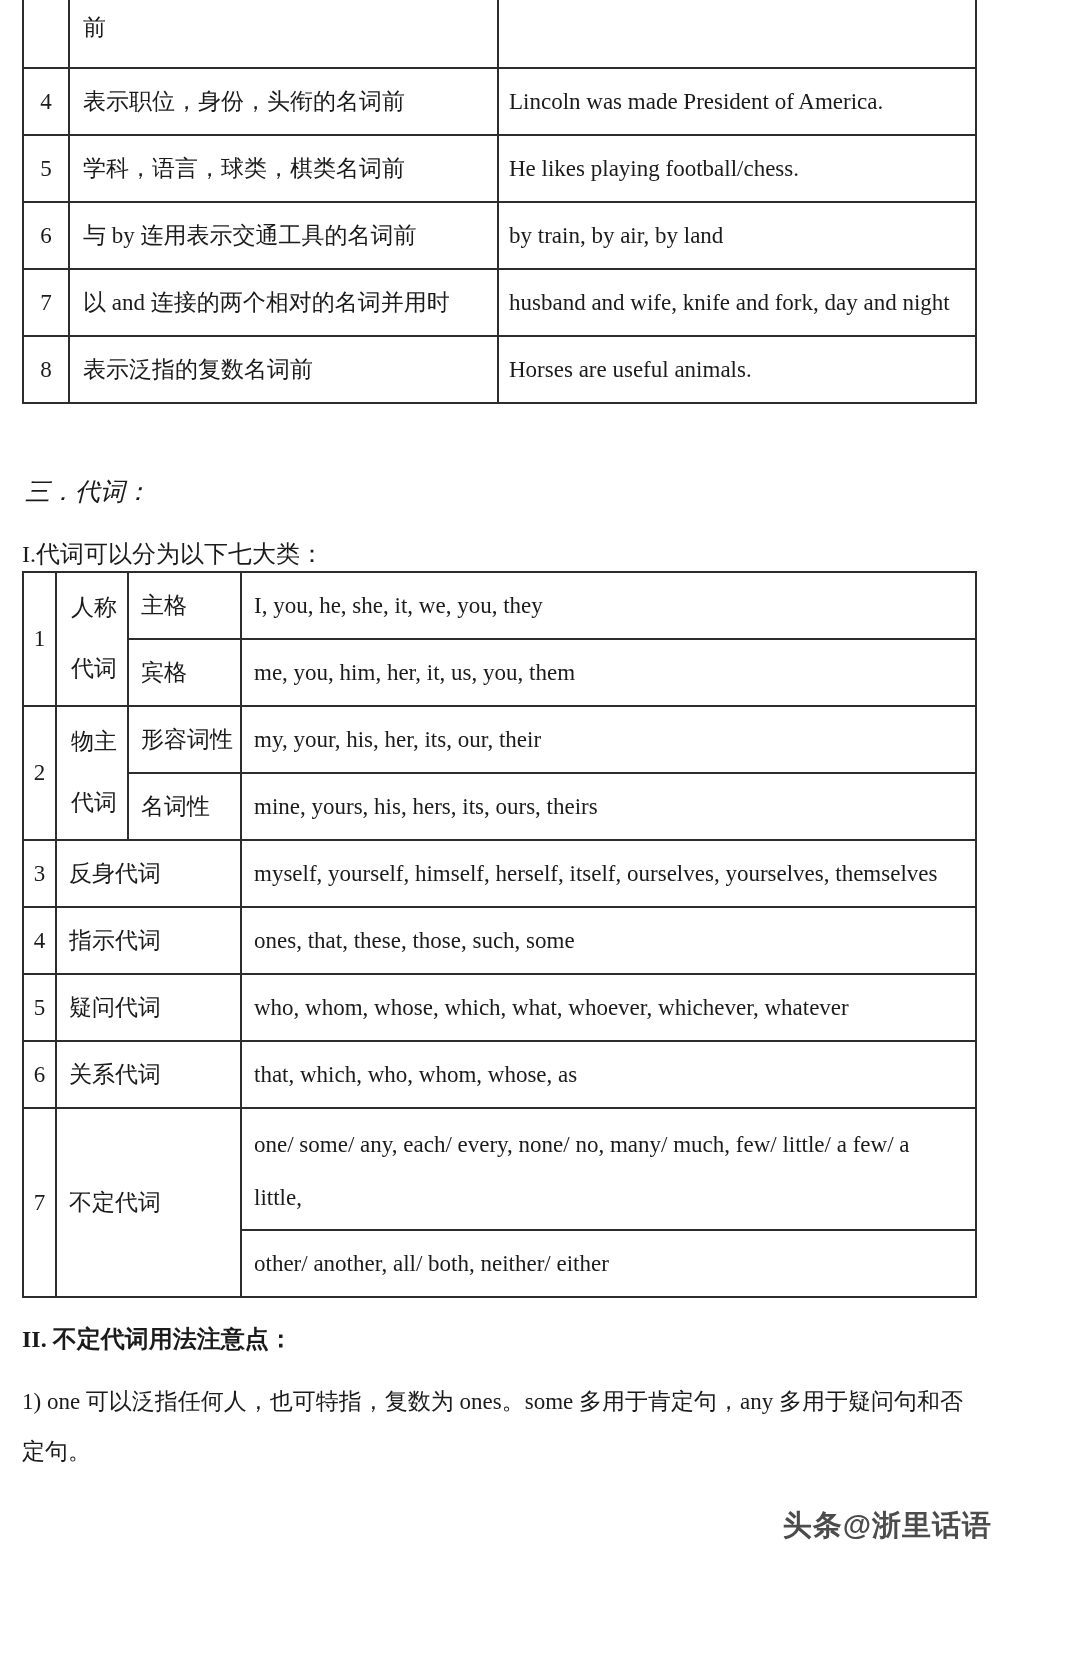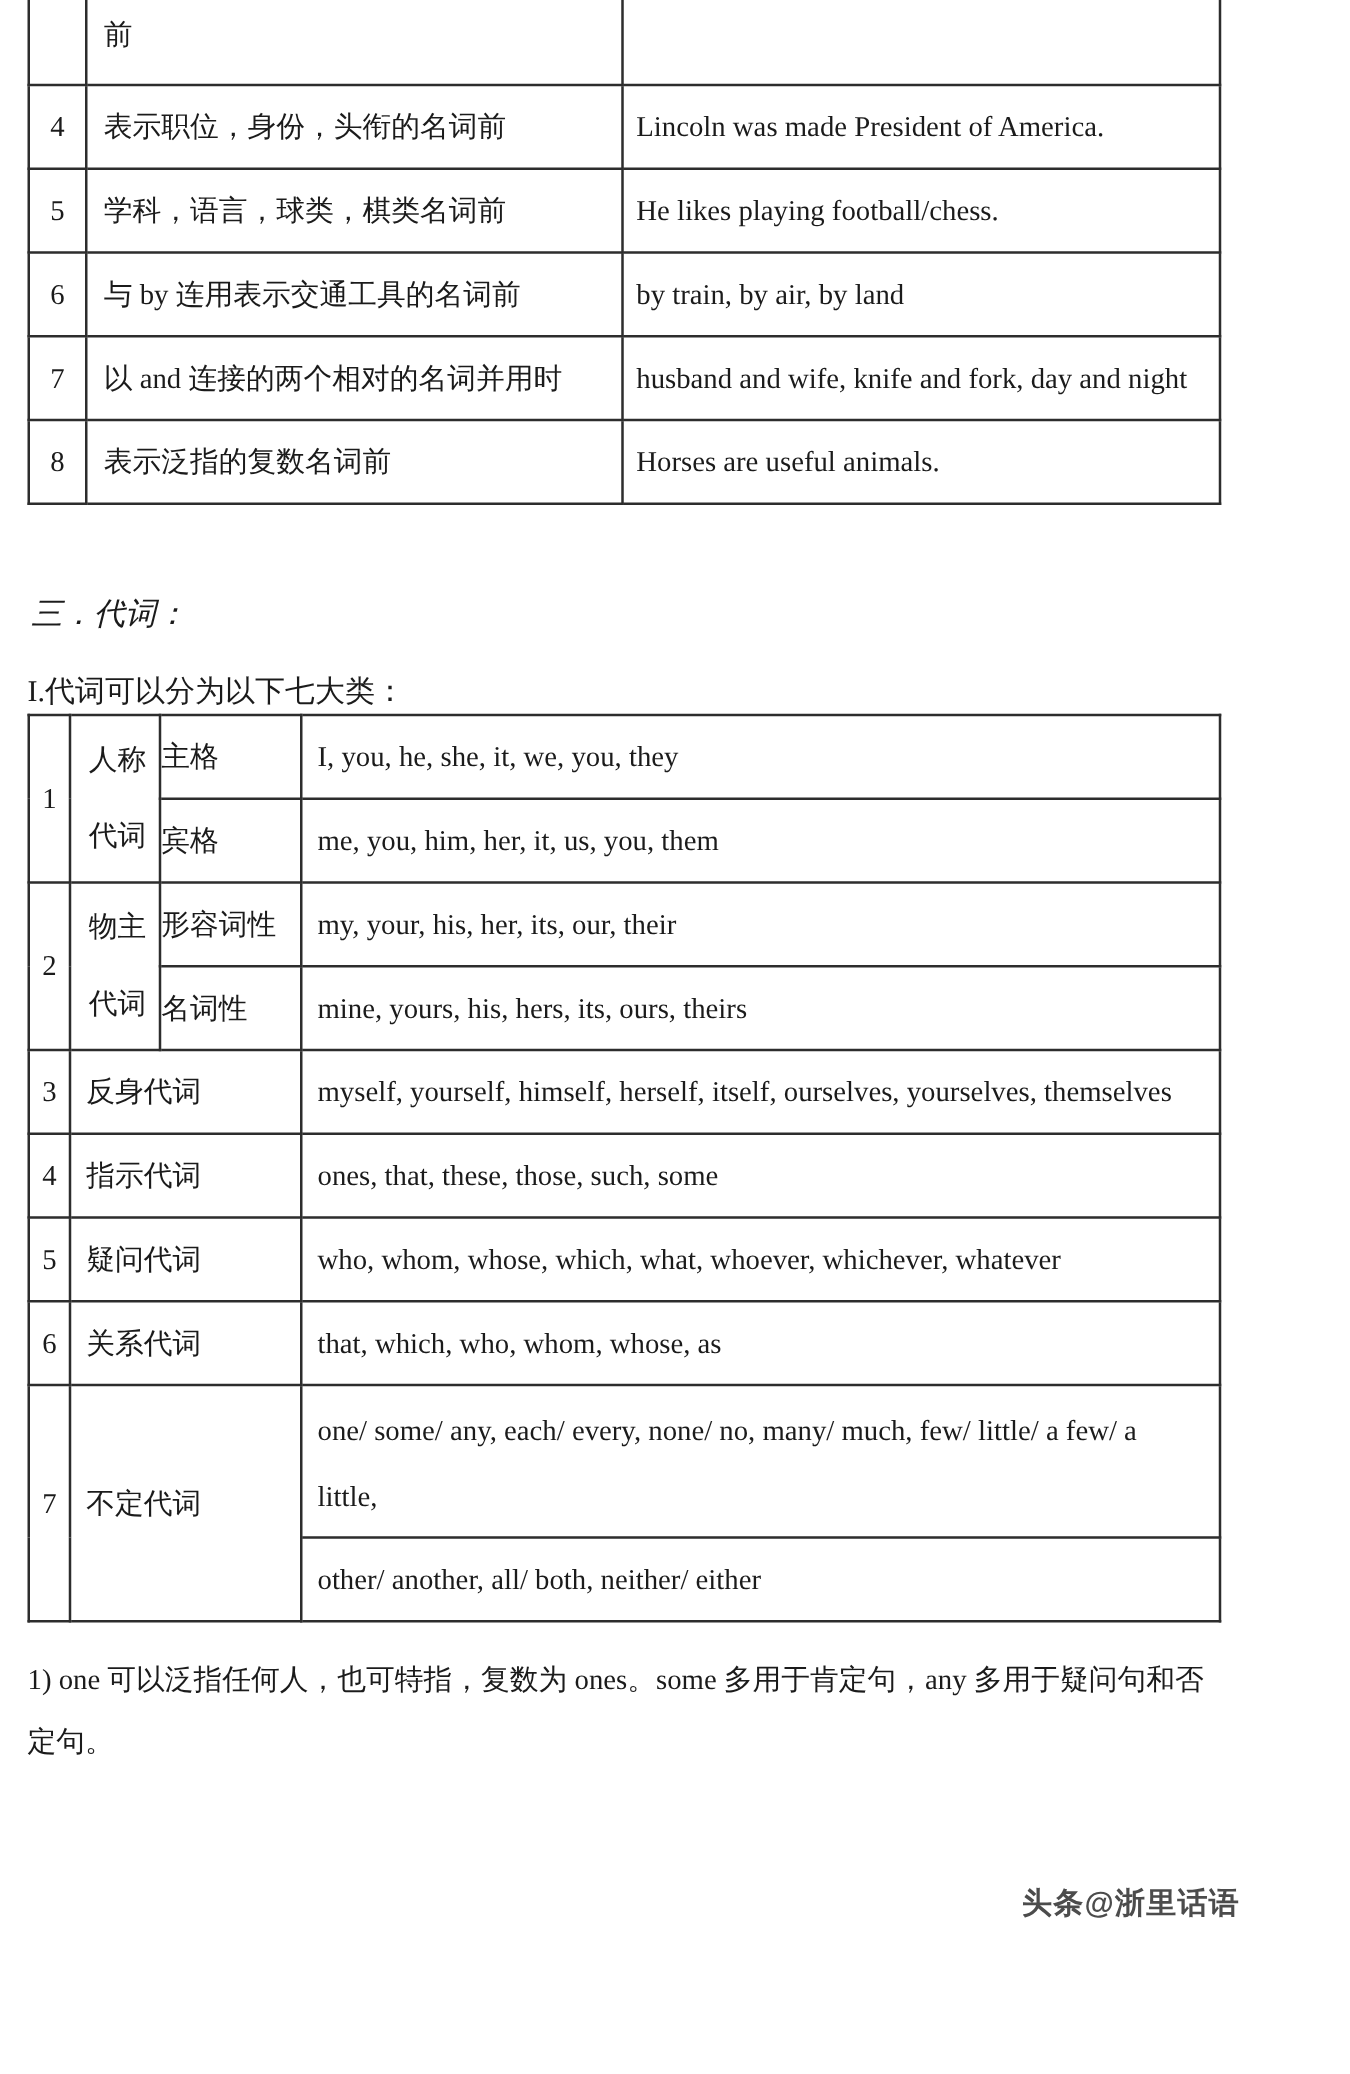--- a/index.html
+++ b/index.html
@@ -57,21 +57,21 @@
   .t2 { margin-top: 0; }
   .t2 td { height: 67px; }
   .t2 .c-num { text-align: center; }
   .t2 .c-cat {
     text-align: left;
     padding-left: 14px;
     word-break: break-all;
     line-height: 2.65;
   }
   .t2 .c-cat-wide { padding-left: 12px; }
-  .t2 .c-sub { padding-left: 0; }
+  .t2 .c-sub { padding-left: 12px; }
   .t2 .c-content { padding: 6px 10px 6px 12px; border-radius: 28px; }
   .t2 .c-content-tall {
     height: 122px;
     line-height: 53px;
     padding: 6px 14px 2px 12px;
   }
 
   
   .notes-heading {
     margin: 24px 0 0 22px;
@@ -93,21 +93,21 @@
     line-height: 30px;
   }
 
   
   .watermark {
     position: absolute;
     top: 1506px;
     right: 88px;
     font-family: "Liberation Sans", "DejaVu Sans", sans-serif;
     font-weight: bold;
-    font-size: 24px;
+    font-size: 29px;
     color: #4c4c4c;
     letter-spacing: 1px;
   }
 </style>
 </head>
 <body>
 
 <div class="page">
 
   <table class="t1">
@@ -212,17 +212,18 @@
       <td class="c-num" rowspan="2">7</td>
       <td class="c-cat-wide" rowspan="2" colspan="2">不定代词</td>
       <td class="c-content c-content-tall">one/ some/ any, each/ every, none/ no, many/ much, few/ little/ a few/ a little,</td>
     </tr>
     <tr>
       <td class="c-content">other/ another, all/ both, neither/ either</td>
     </tr>
   </tbody>
     </table>
 
+  <div class="notes-heading">II. 不定代词用法注意点：</div>
   <div class="note-detail">1) one 可以泛指任何人，也可特指，复数为 ones。some 多用于肯定句，any 多用于疑问句和否定句。</div>
 
   <div class="watermark">头条@浙里话语</div>
 
 </div>
 
 </body></html>

